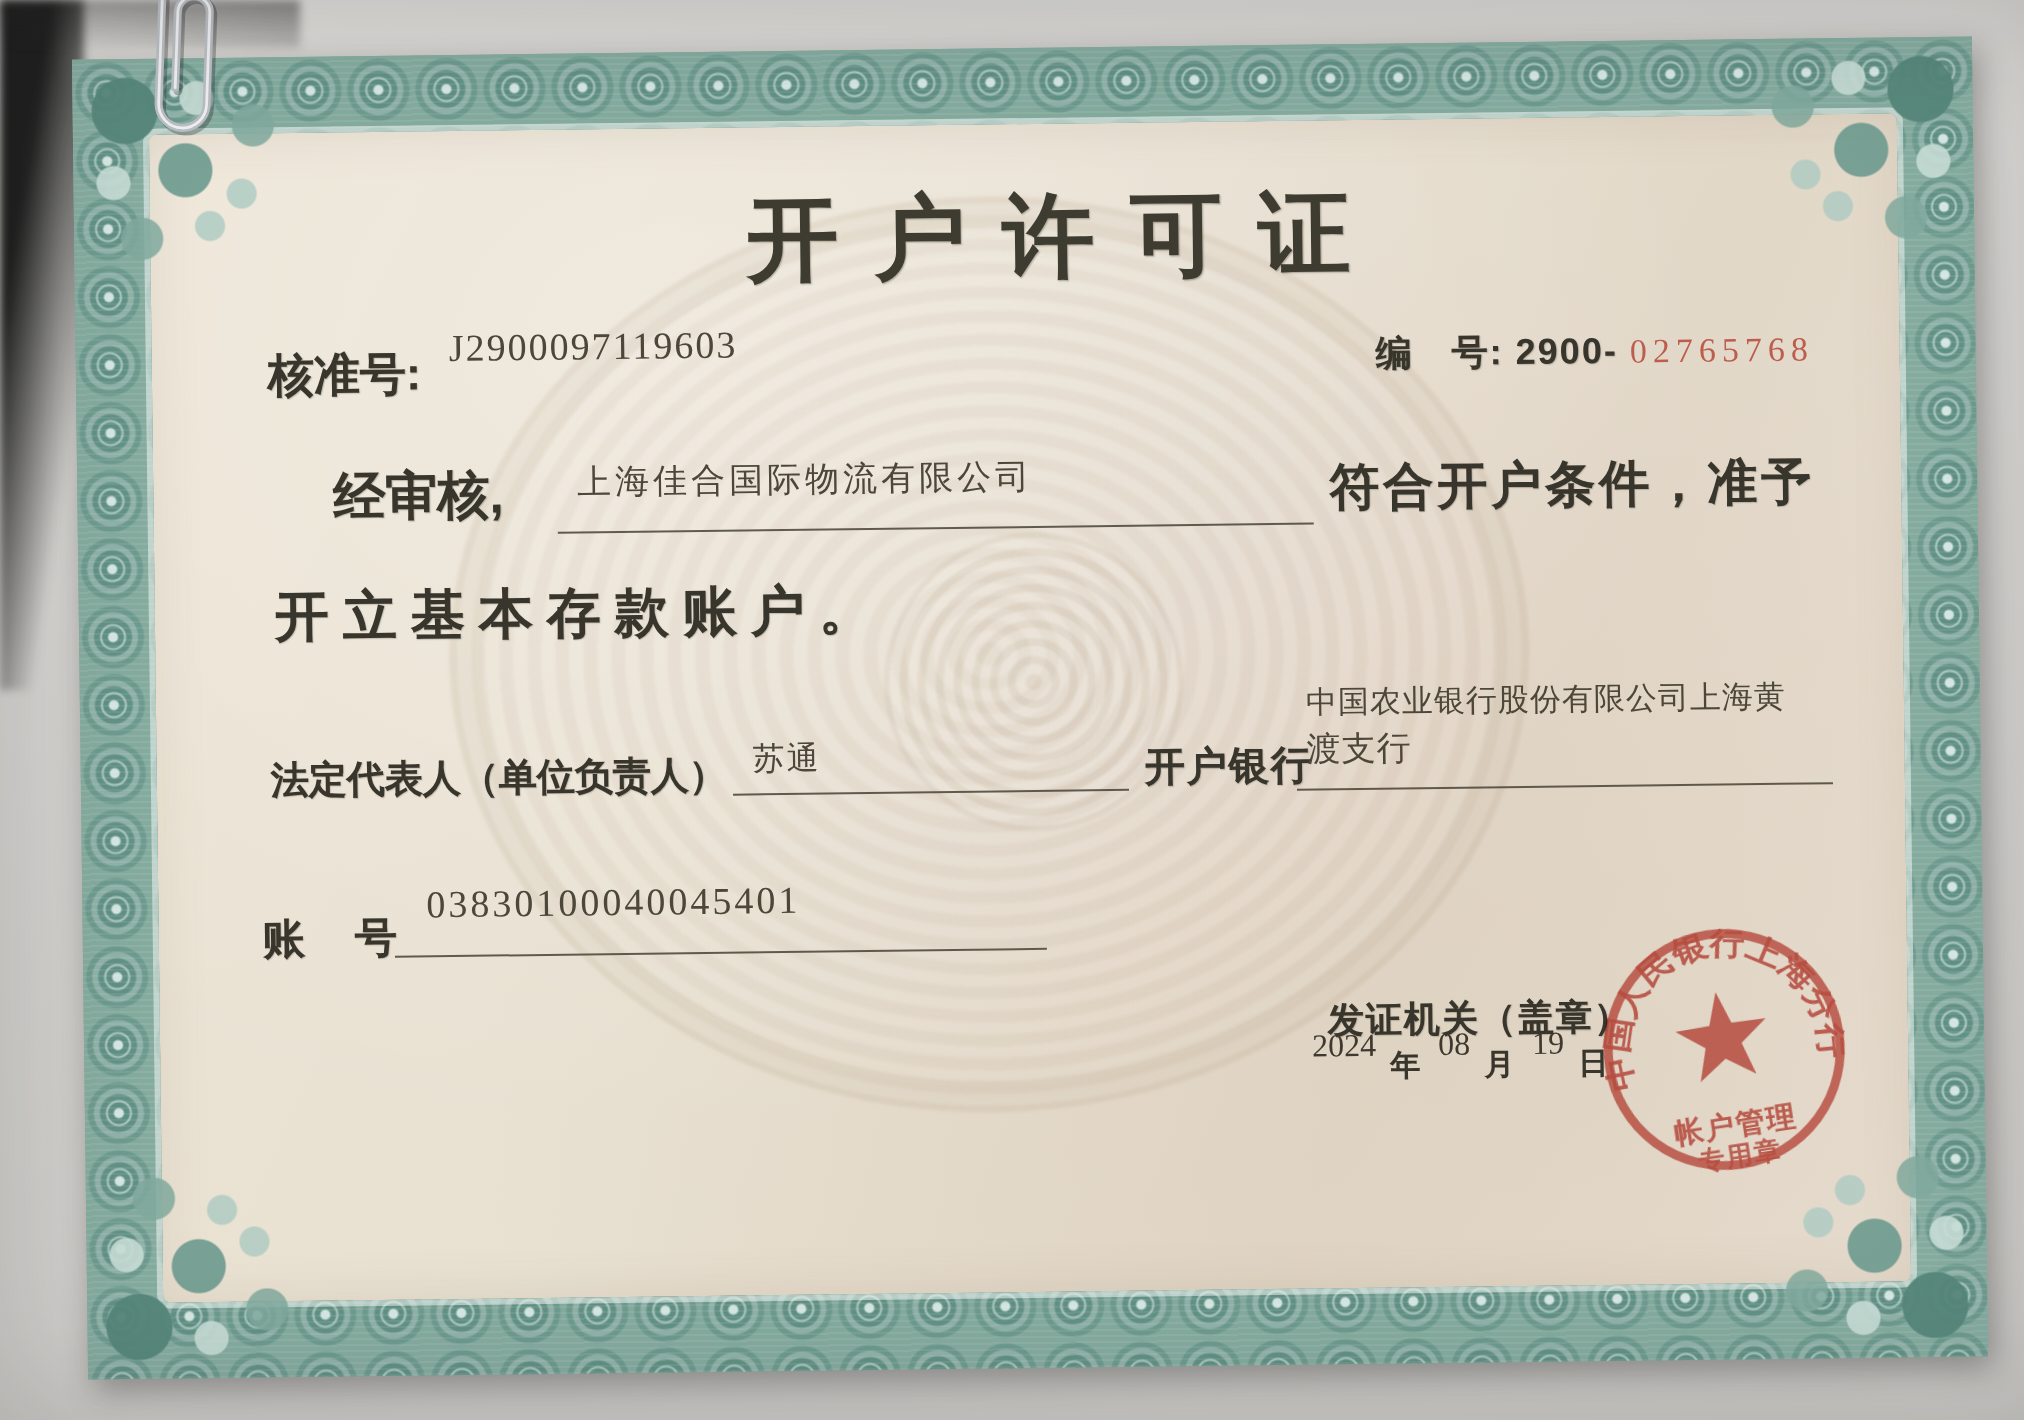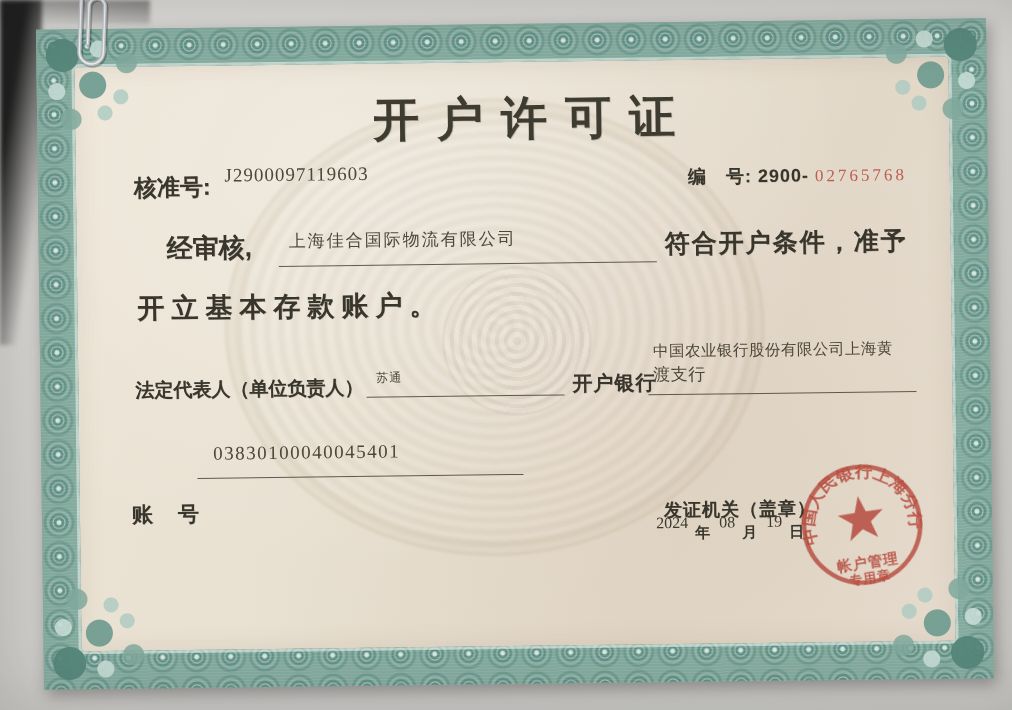--- a/index.html
+++ b/index.html
@@ -76,27 +76,27 @@
   #serial{left:650px;top:143px;}
   #serial .label{font-size:18px;letter-spacing:1px;}
   #serial .red{color:#bd5d4e;font-family:"Liberation Serif","DejaVu Serif",serif;
     font-size:17px;letter-spacing:3px;margin-left:6px;}
   #reviewed{left:128px;top:203px;font-size:26px;}
   #company{left:250px;top:203px;font-size:17px;letter-spacing:2px;}
   #underline1{left:240px;top:239px;width:378px;}
   #qualifies{left:626px;top:205px;font-size:25px;letter-spacing:2px;}
   #body-line2{left:98px;top:262px;font-size:27px;letter-spacing:7px;}
   #legalrep-label{left:95px;top:349px;font-size:19px;}
-  #legalrep-value{left:336px;top:344px;font-size:12px;letter-spacing:1px;}
+  #legalrep-value{left:336px;top:344px;font-size:16px;letter-spacing:1px;}
   #underline2{left:326px;top:371px;width:198px;}
   #bank-label{left:532px;top:347px;font-size:20px;letter-spacing:1px;}
   #bank-line1{left:613px;top:319px;font-size:15.5px;letter-spacing:.5px;}
   #bank-line2{left:613px;top:341px;font-size:17px;letter-spacing:.5px;}
   #underline3{left:608px;top:372px;width:268px;}
-  #account-label{left:90px;top:427px;font-size:21px;letter-spacing:2px;margin-top:45px;}
+  #account-label{left:90px;top:427px;font-size:21px;letter-spacing:2px;}
   #account-value{left:172px;top:415px;font-size:19px;letter-spacing:1.5px;}
   #underline4{left:156px;top:450px;width:326px;}
   #issuer-label{left:622px;top:476px;font-size:18px;letter-spacing:1px;}
   #date-row{left:614px;top:492px;color:#3f3a30;}
   #date-row .dnum{font-family:"Liberation Serif","DejaVu Serif",serif;font-size:16px;}
   #date-row .dchar{font-weight:700;font-size:15px;position:relative;top:10px;margin:0 9px 0 7px;color:#38352c;}
 
   #seal{position:absolute;left:745px;top:430px;width:150px;height:150px;z-index:6;
     transform:rotate(-8deg);opacity:.92;mix-blend-mode:multiply;filter:blur(.3px);}
 

